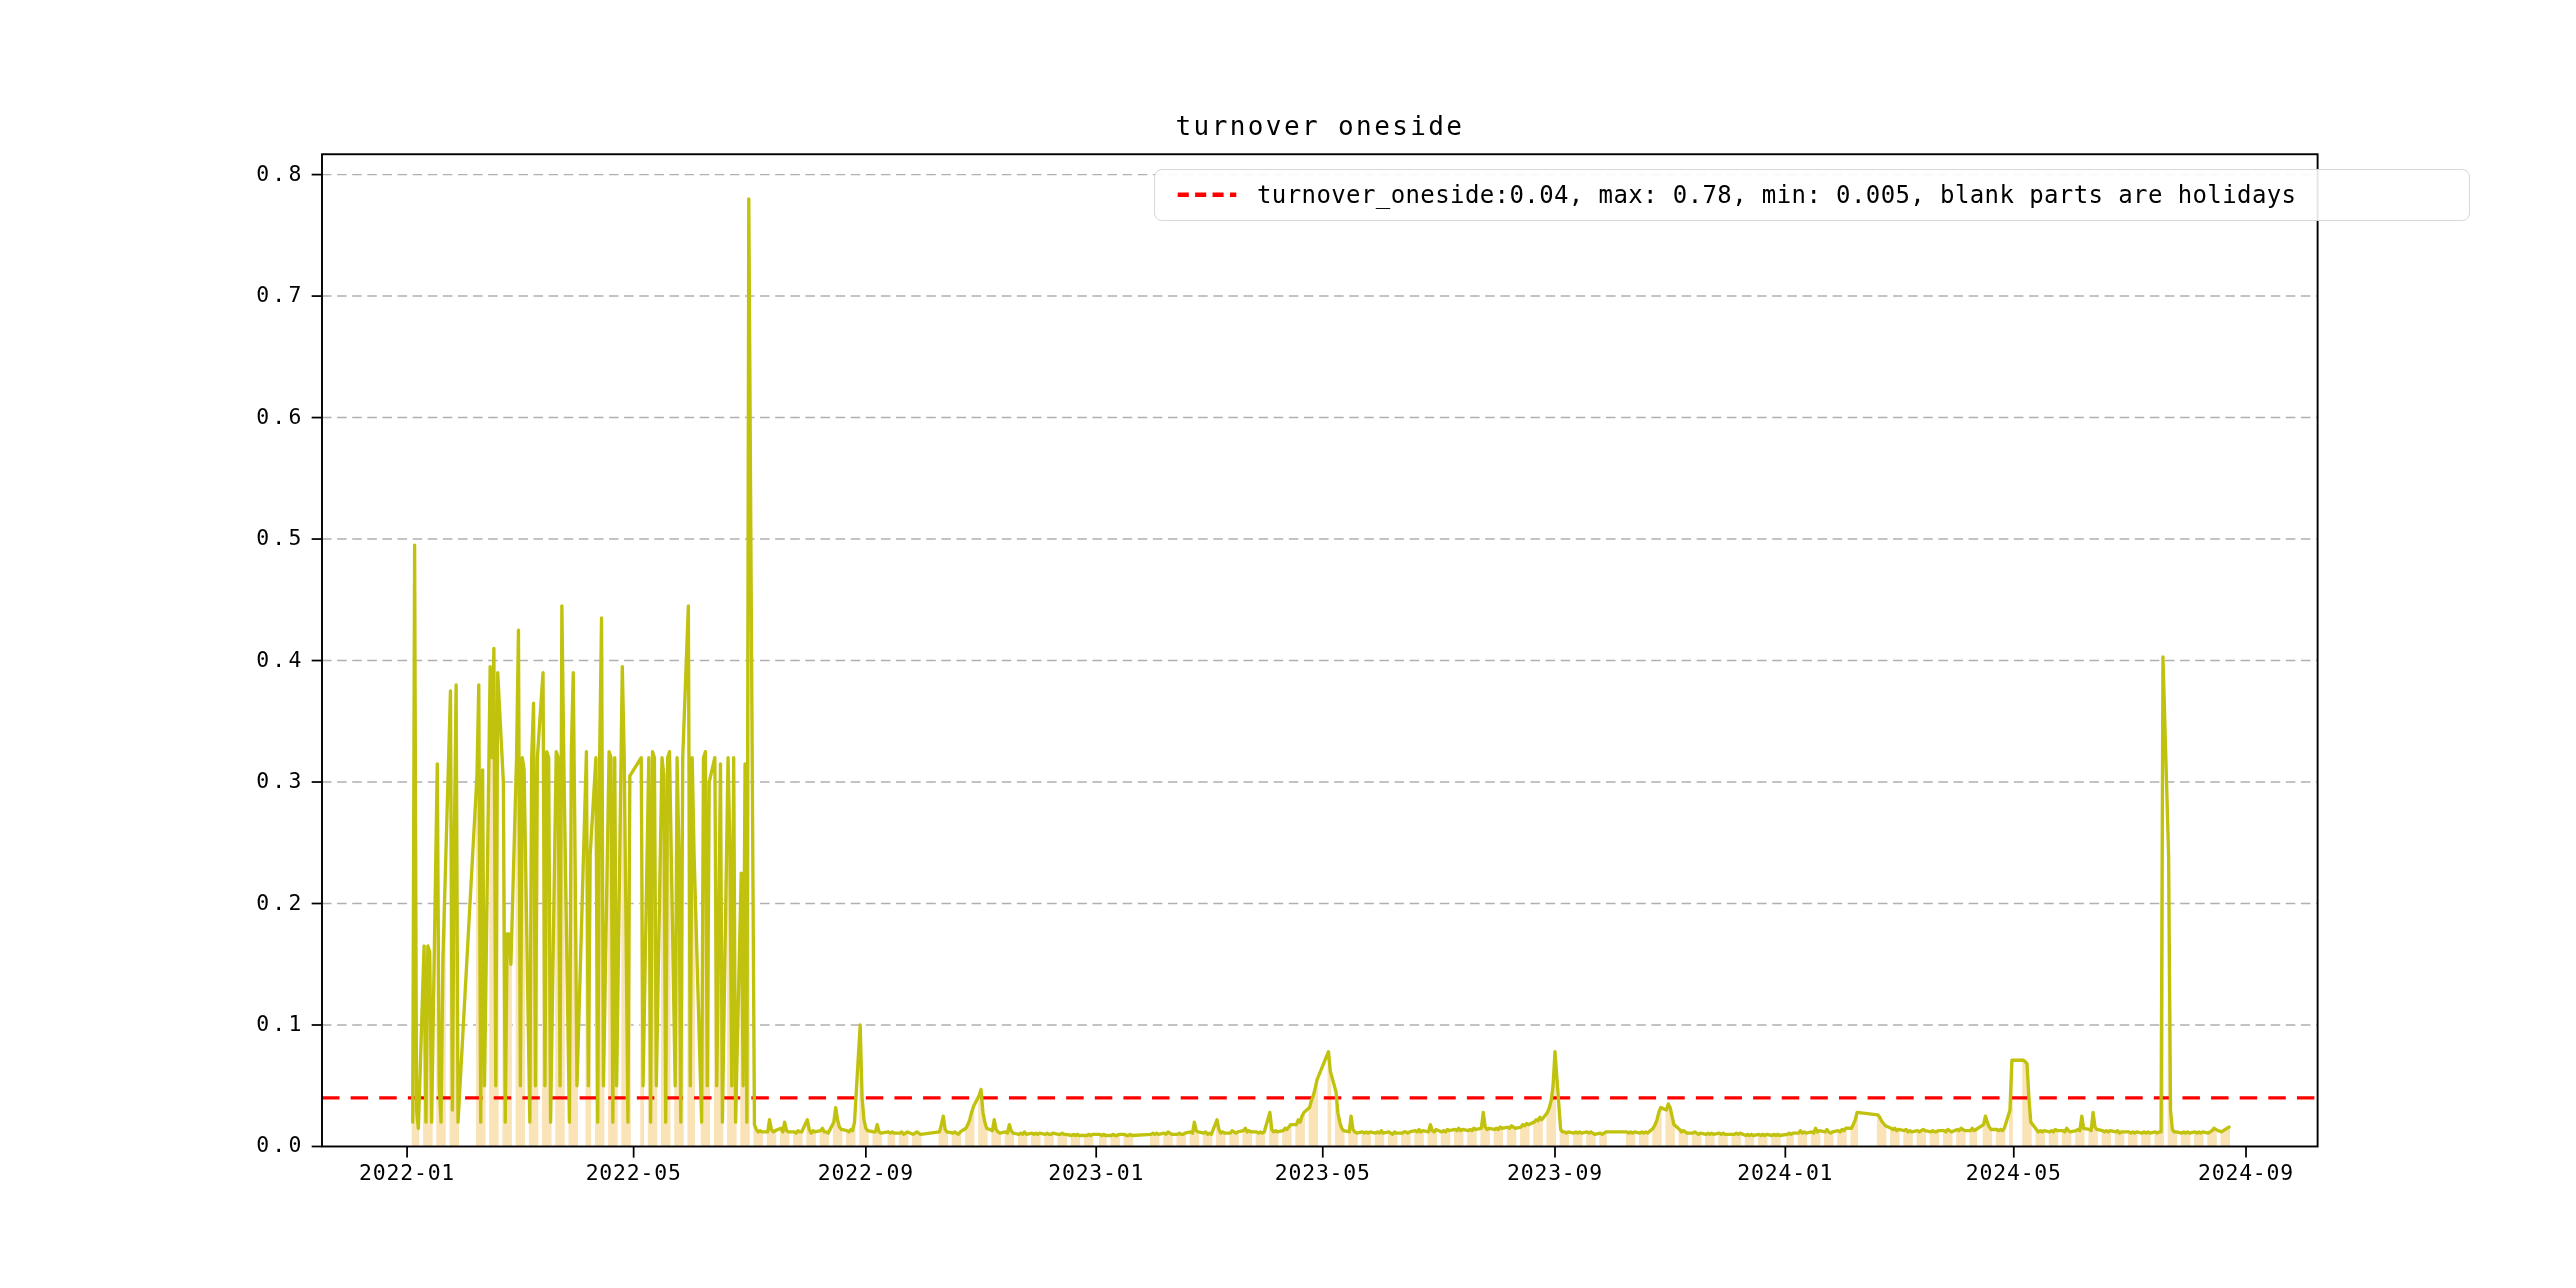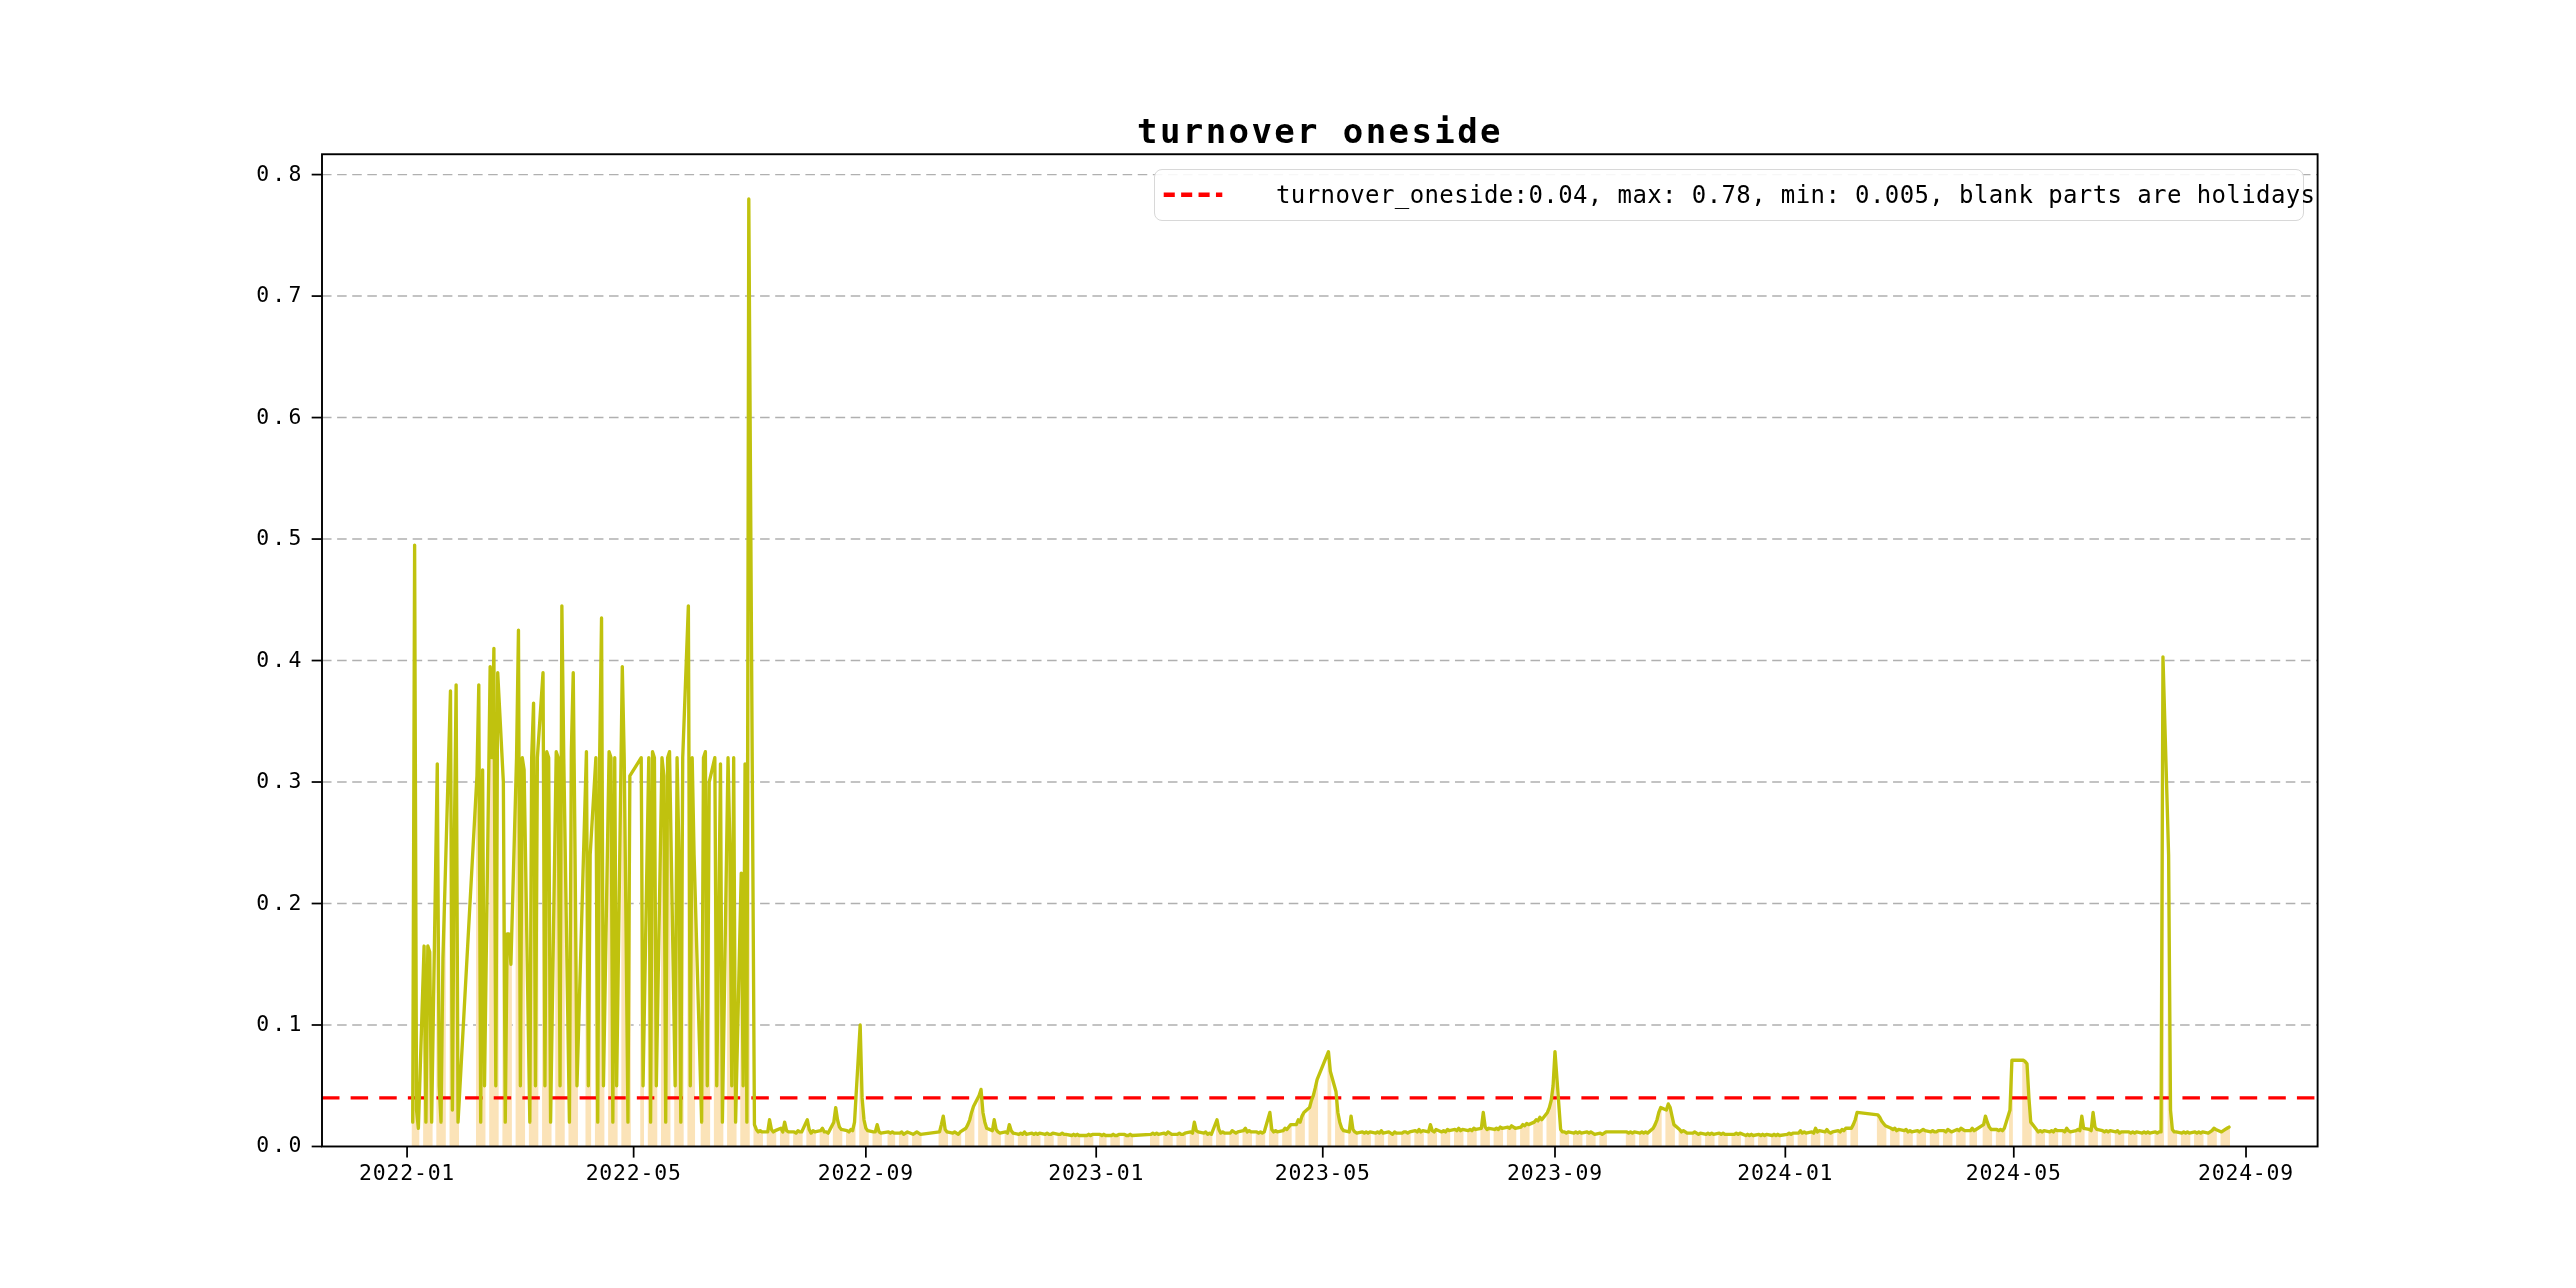--- a/index.html
+++ b/index.html
@@ -21,40 +21,38 @@
     position: absolute;
     left: 0;
     top: 0;
   }
   #chart-title {
     position: absolute;
     left: 322px;
     top: 111px;
     width: 1996px;
     text-align: center;
-    font-size: 34px;
+    font-size: 26px;
     letter-spacing: 2.4px;
     color: #000000;
     white-space: pre;
-    font-weight: bold;
   }
   #legend-box {
     position: absolute;
     left: 1154px;
     top: 169px;
-    width: 1150px;
+    width: 1316px;
     height: 52px;
     box-sizing: border-box;
     background: rgba(255,255,255,0.9);
     border: 1.6px solid #d8d8d8;
     border-radius: 8px;
     display: flex;
     align-items: center;
-    padding-left: 7px;
-    gap: 33px;
+    padding-left: 21px;
   }
   #legend-dash {
     flex: 0 0 auto;
     margin-right: 19px;
   }
   #legend-label {
     font-size: 24px;
     color: #000000;
     white-space: pre;
     letter-spacing: 0.4px;

